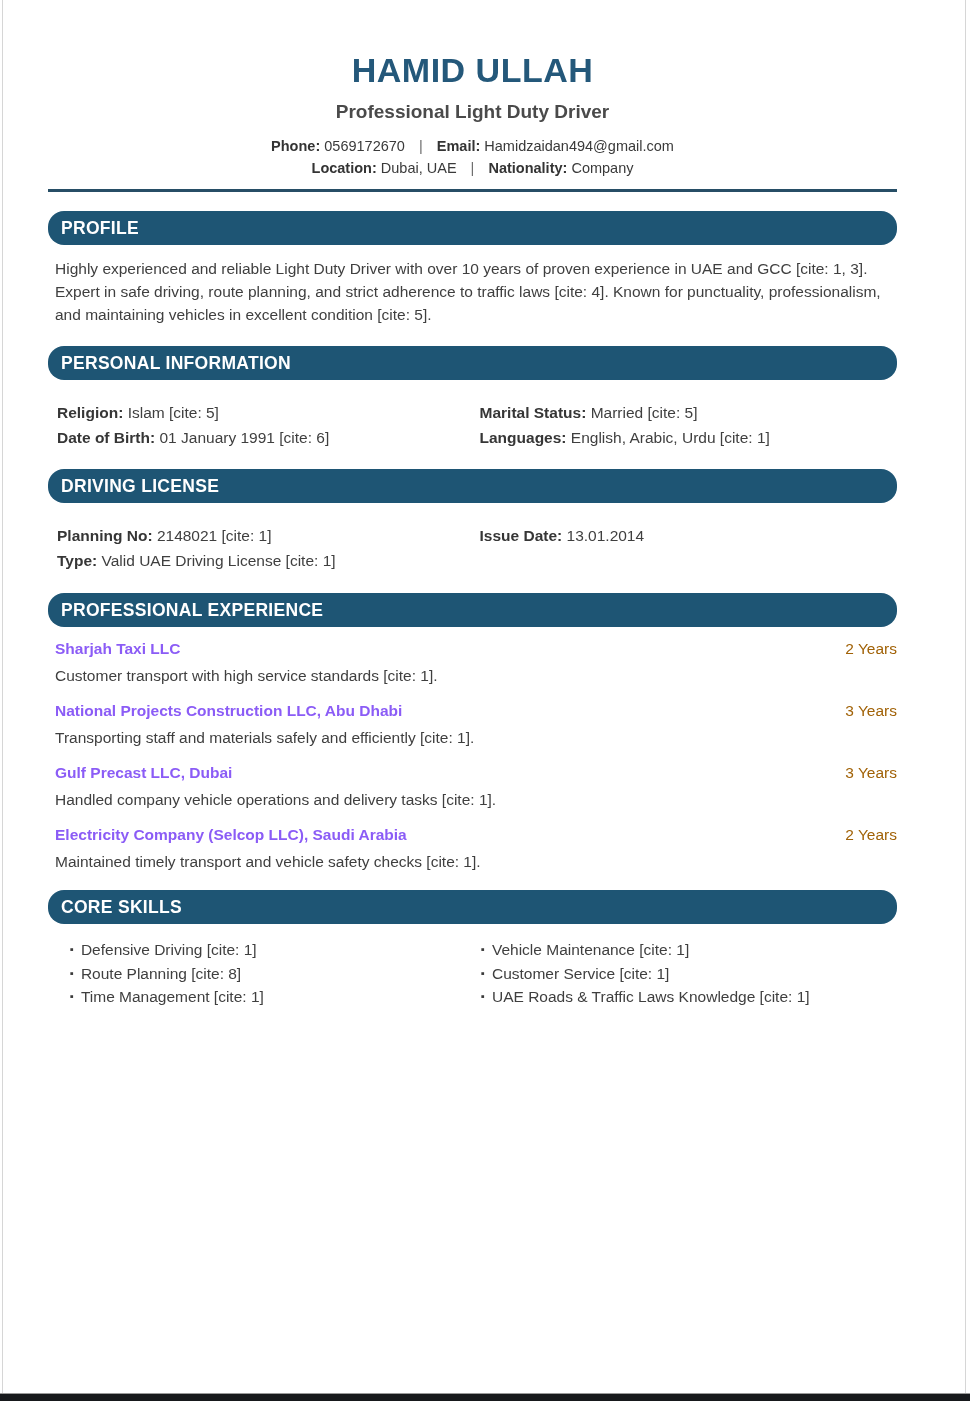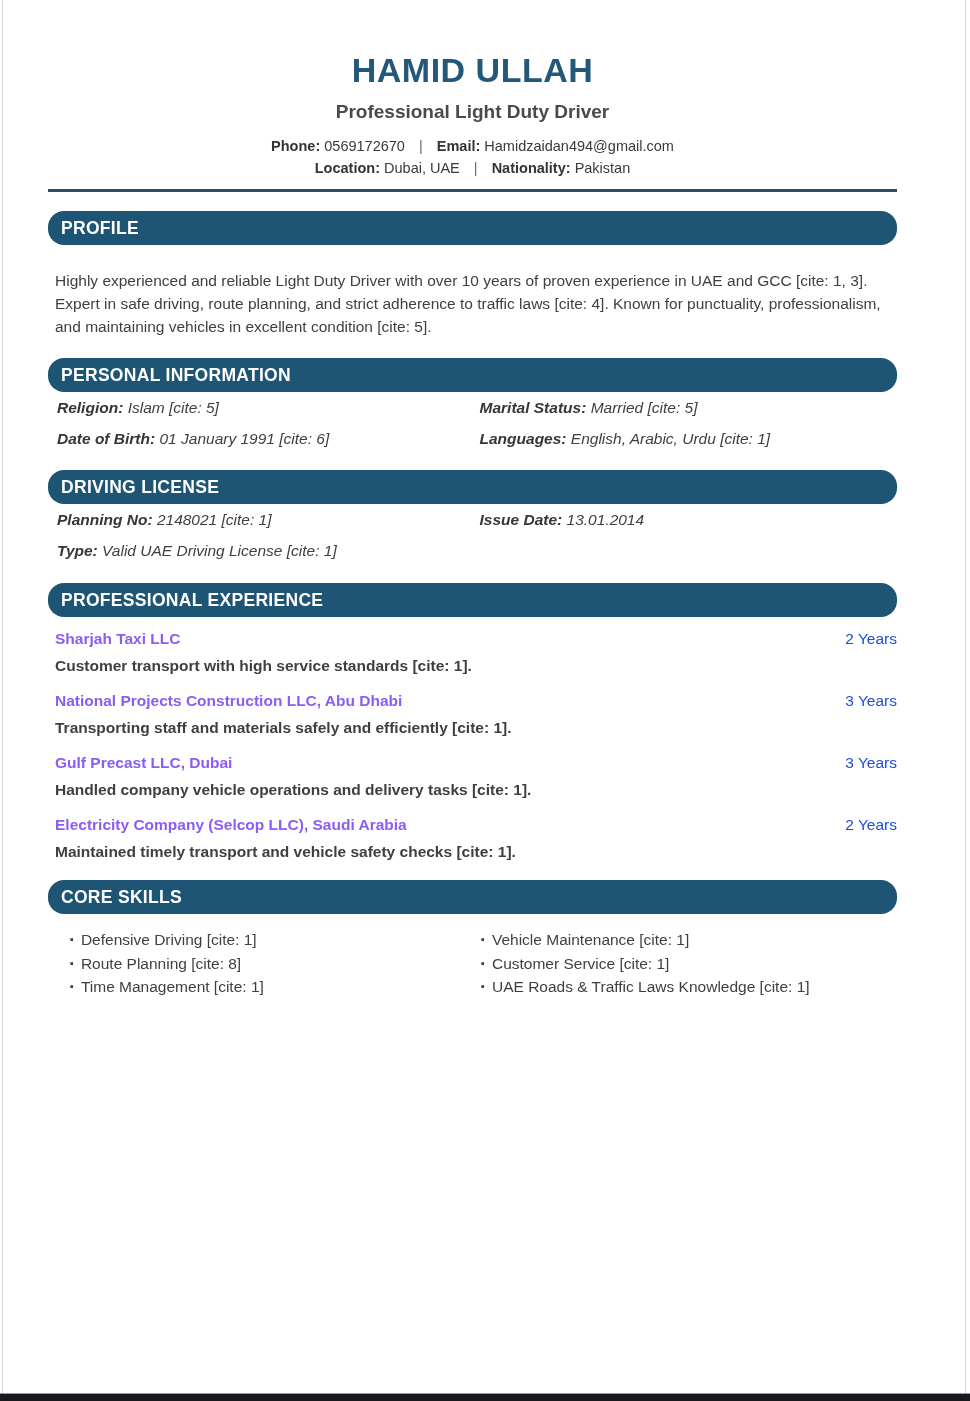--- a/index.html
+++ b/index.html
@@ -32,38 +32,38 @@
   .contact-line b { font-weight: bold; color: #343434; }
   .contact-sep { color: #6b6b6b; padding: 0 10px; }
   .header-divider { margin-top: 10px; height: 3px; background: #274e66; border: none; }
 
   
   .section { margin-top: 19px; }
   .section-bar {
     background: #1e5574; color: #ffffff; height: 34px; line-height: 34px;
     font-size: 17.5px; font-weight: bold; padding-left: 13px; letter-spacing: 0.3px; border-radius: 16px;
   }
-  .section-body { padding: 24px 6px 0 7px; font-size: 15.5px; line-height: 23px; }
+  .section-body { padding: 12px 6px 0 7px; font-size: 15.5px; line-height: 23px; }
 
   .profile-text { color: #3f3f3f; padding-right: 2px; }
 
   
   .info-grid {
     display: grid; grid-template-columns: 50.3% 49.7%;
-    row-gap: 10px; padding-top: 5px; padding-left: 9px; font-size: 15.5px; line-height: 21px; font-style: italic;
+    row-gap: 4px; padding-top: 22px; padding-left: 9px; font-size: 15.5px; line-height: 21px;
   }
   .info-field b { font-weight: bold; color: #363636; }
 
   
   .exp-body { padding: 12px 0 0 7px; }
   .exp-entry { margin-bottom: 15px; }
   .exp-head { display: flex; justify-content: space-between; align-items: baseline; }
   .exp-company { font-weight: bold; font-size: 15.5px; color: #8b5cf6; line-height: 20px; }
-  .exp-duration { font-size: 15.5px; color: #1d4ed8; line-height: 20px; }
-  .exp-desc { font-size: 15.5px; color: #3f3f3f; line-height: 20px; margin-top: 7px; font-weight: bold; }
+  .exp-duration { font-size: 15.5px; color: #a16207; line-height: 20px; }
+  .exp-desc { font-size: 15.5px; color: #3f3f3f; line-height: 20px; margin-top: 7px; }
 
   
   .skills-grid {
     display: grid; grid-template-columns: 50.3% 49.7%;
     padding-top: 14px; font-size: 15.5px;
   }
   .skills-col-left { padding-left: 22px; }
   .skills-col-right { padding-left: 6px; }
   .skill-item { line-height: 23.5px; color: #3f3f3f; }
   .bullet { font-size: 11px; color: #3a3a3a; margin-right: 7px; vertical-align: 2px; }
@@ -84,21 +84,21 @@
         <span>0569172670</span>
         <span class="contact-sep">|</span>
         <b>Email:</b>
         <span>Hamidzaidan494@gmail.com</span>
       </div>
       <div class="contact-line">
         <b>Location:</b>
         <span>Dubai, UAE</span>
         <span class="contact-sep">|</span>
         <b>Nationality:</b>
-        <span>Pakistan</span>
+        <span>Company</span>
       </div>
     </div>
     <hr class="header-divider">
   </div>
 
   <div class="section">
     <div class="section-bar">PROFILE</div>
     <div class="section-body">
       <p class="profile-text">Highly experienced and reliable Light Duty Driver with over 10 years of proven experience in UAE and GCC [cite: 1, 3]. Expert in safe driving, route planning, and strict adherence to traffic laws [cite: 4]. Known for punctuality, professionalism, and maintaining vehicles in excellent condition [cite: 5].</p>
     </div>

